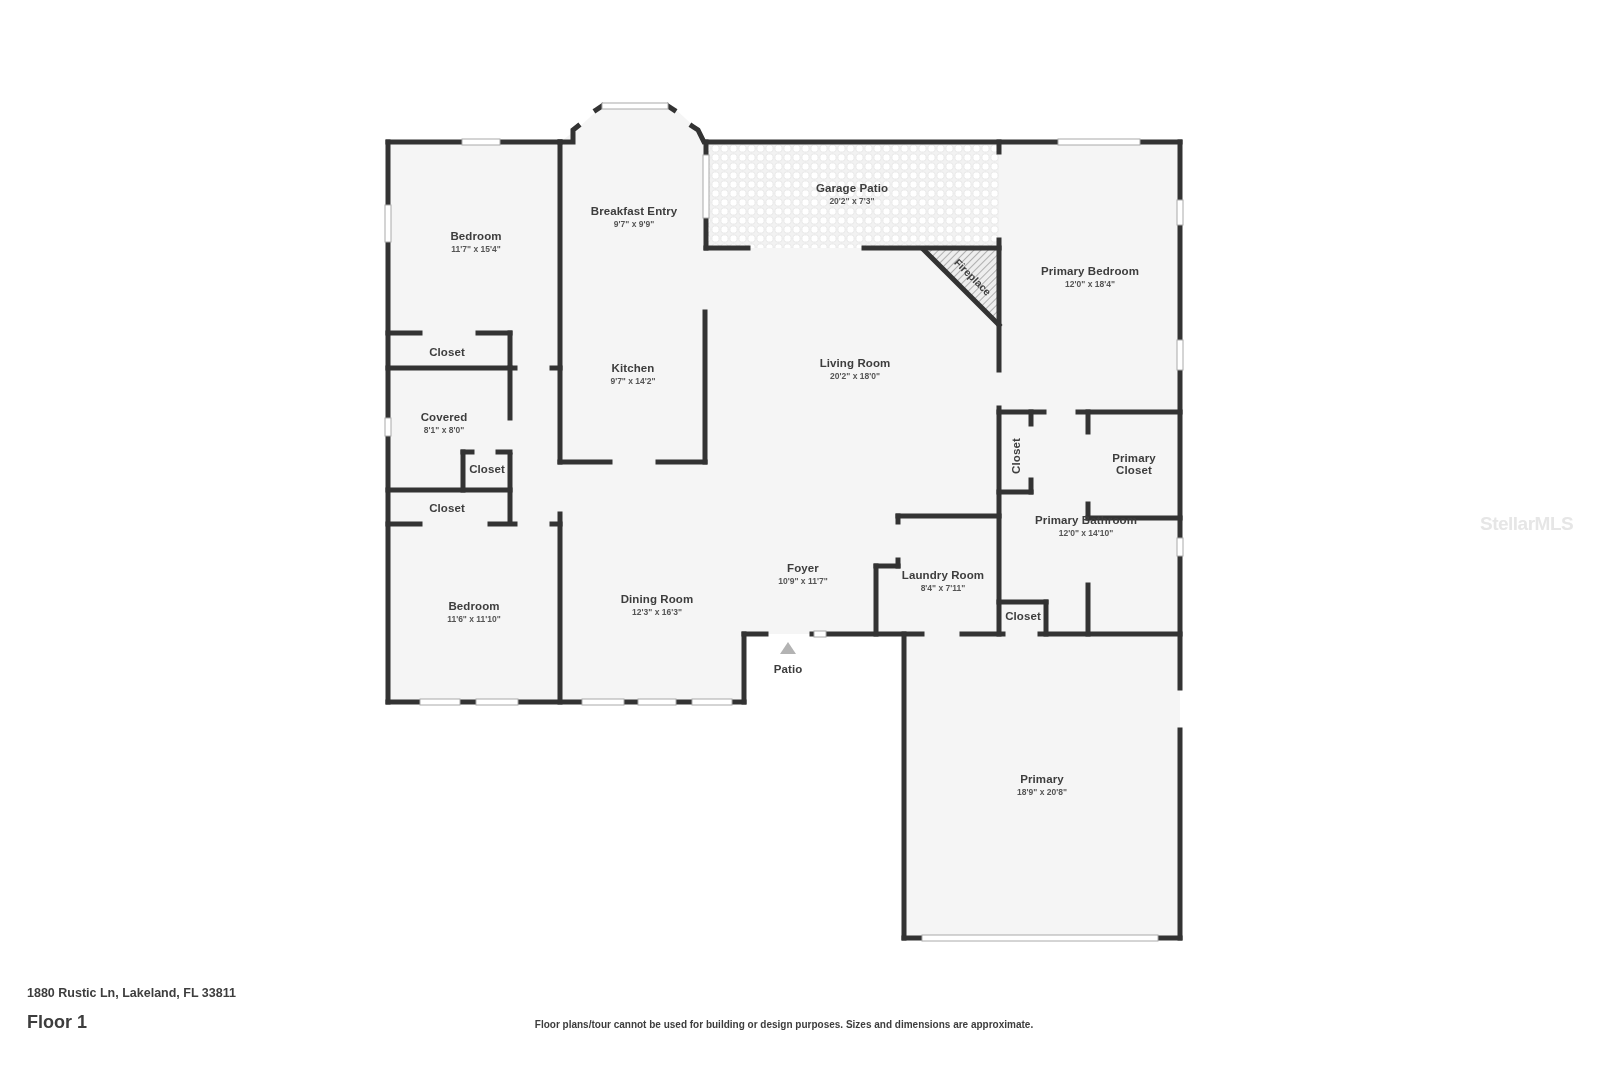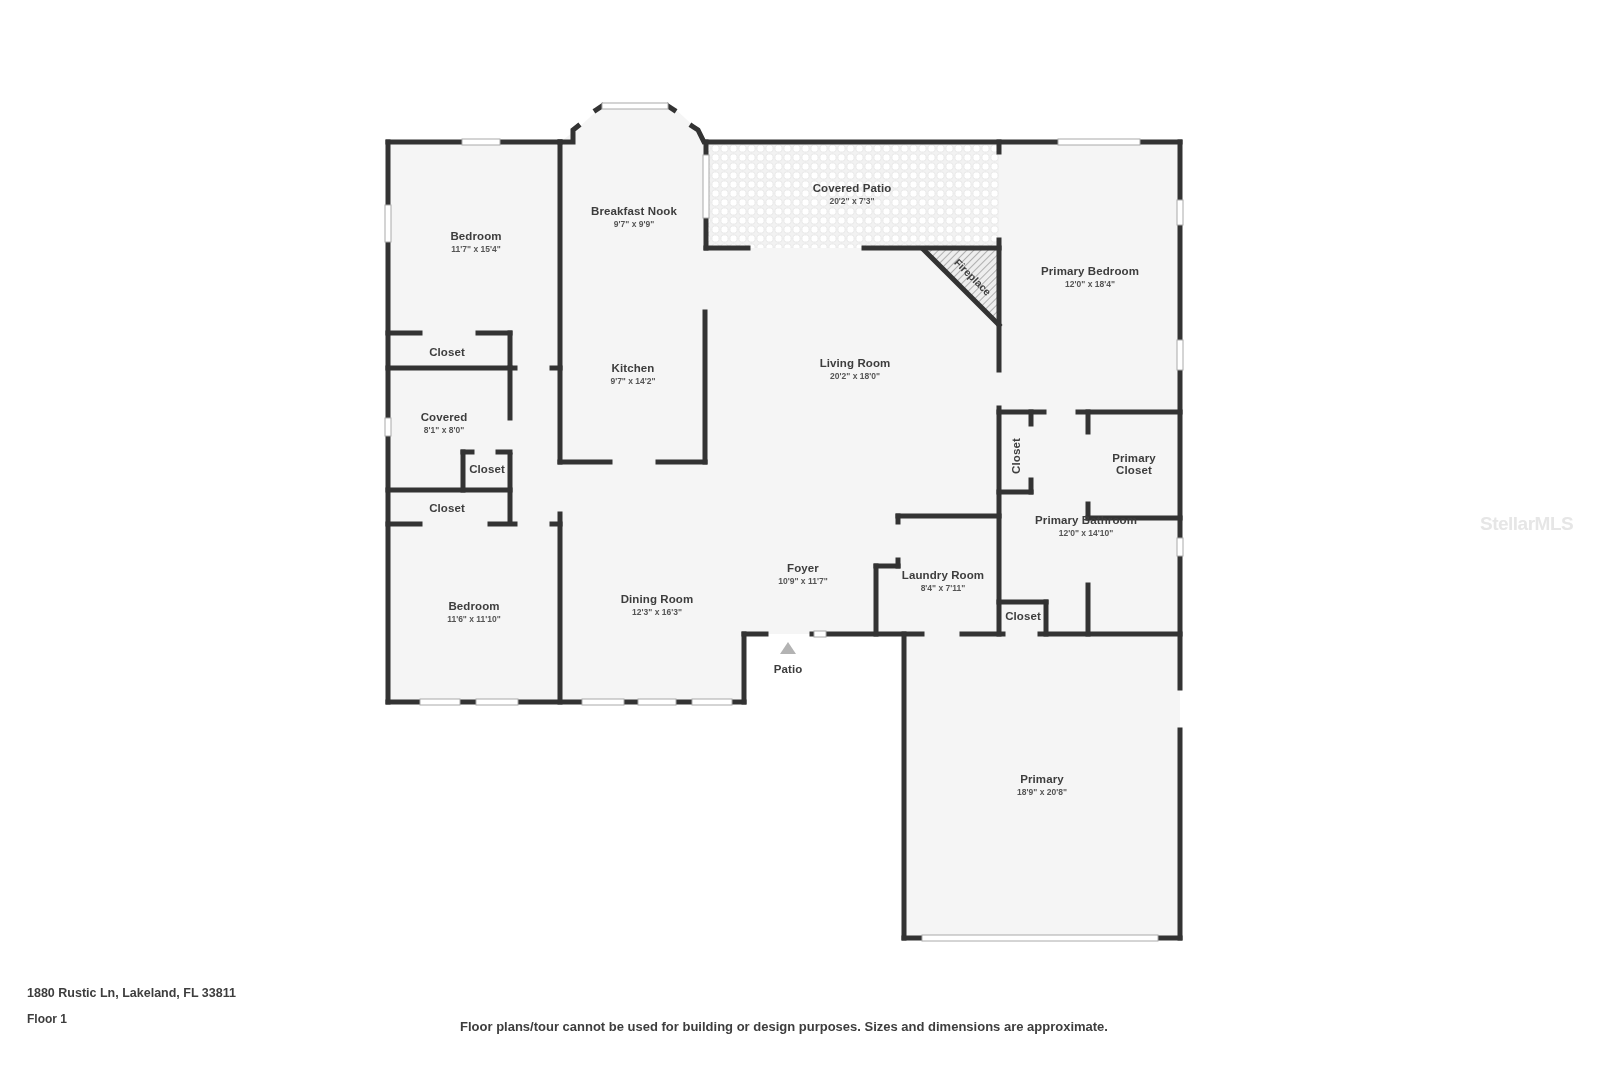--- a/index.html
+++ b/index.html
@@ -5,22 +5,22 @@
   html, body { margin:0; padding:0; background:#ffffff; }
   body { width:1600px; height:1066px; position:relative; overflow:hidden;
          font-family:"Liberation Sans", "DejaVu Sans", sans-serif; color:#3a3a3a; }
   #plan { position:absolute; left:0; top:0; }
   .label { position:absolute; text-align:center; transform:translate(-50%,-50%); white-space:nowrap; }
   .label .name { display:block; font-weight:bold; font-size:11.5px; color:#3d3d3d; letter-spacing:0.1px; }
   .label .dims { display:block; font-weight:bold; font-size:8.5px; color:#555; margin-top:2px; }
   .vert { transform:translate(-50%,-50%) rotate(-90deg); }
   .diag { transform:translate(-50%,-50%) rotate(45deg); }
   .footer-address { position:absolute; left:27px; top:986px; font-weight:bold; font-size:12.5px; color:#3d3d3d; }
-  .footer-floor { position:absolute; left:27px; top:1012px; font-weight:bold; font-size:12px; color:#3d3d3d; }
-  .footer-disclaimer { position:absolute; left:0; width:1568px; text-align:center; top:1019px; font-weight:bold; font-size:13px; color:#3d3d3d; }
+  .footer-floor { position:absolute; left:27px; top:1012px; font-weight:bold; font-size:18px; color:#3d3d3d; }
+  .footer-disclaimer { position:absolute; left:0; width:1568px; text-align:center; top:1019px; font-weight:bold; font-size:10px; color:#3d3d3d; }
   .watermark { position:absolute; left:1480px; top:513px; font-size:19px; color:#e6e6e6; font-weight:bold; letter-spacing:-0.5px; }
 </style>
 </head>
 <body>
 
 <svg id="plan" width="1600" height="1066" viewBox="0 0 1600 1066">
   <defs>
     <pattern id="tile" width="9" height="9" patternUnits="userSpaceOnUse">
       <rect width="9" height="9" fill="#f2f2f2"></rect>
       <rect x="1" y="1" width="7" height="7" rx="2.5" fill="#ffffff" stroke="#e3e3e3" stroke-width="0.8"></rect>
@@ -158,25 +158,25 @@
   </g>
 
   <polygon points="780,654 788,642 796,654" fill="#b3b3b3"></polygon>
 </svg>
 
 <div class="label" style="left:476px;top:242px">
   <span class="name">Bedroom</span>
   <span class="dims">11'7" x 15'4"</span>
 </div>
 <div class="label" style="left:634px;top:217px">
-  <span class="name">Breakfast Nook</span>
+  <span class="name">Breakfast Entry</span>
   <span class="dims">9'7" x 9'9"</span>
 </div>
 <div class="label" style="left:852px;top:194px">
-  <span class="name">Covered Patio</span>
+  <span class="name">Garage Patio</span>
   <span class="dims">20'2" x 7'3"</span>
 </div>
 <div class="label diag" style="left:973px;top:277px">
   <span class="name" style="font-size:10.5px">Fireplace</span>
 </div>
 <div class="label" style="left:1090px;top:277px">
   <span class="name">Primary Bedroom</span>
   <span class="dims">12'0" x 18'4"</span>
 </div>
 <div class="label" style="left:447px;top:352px">

